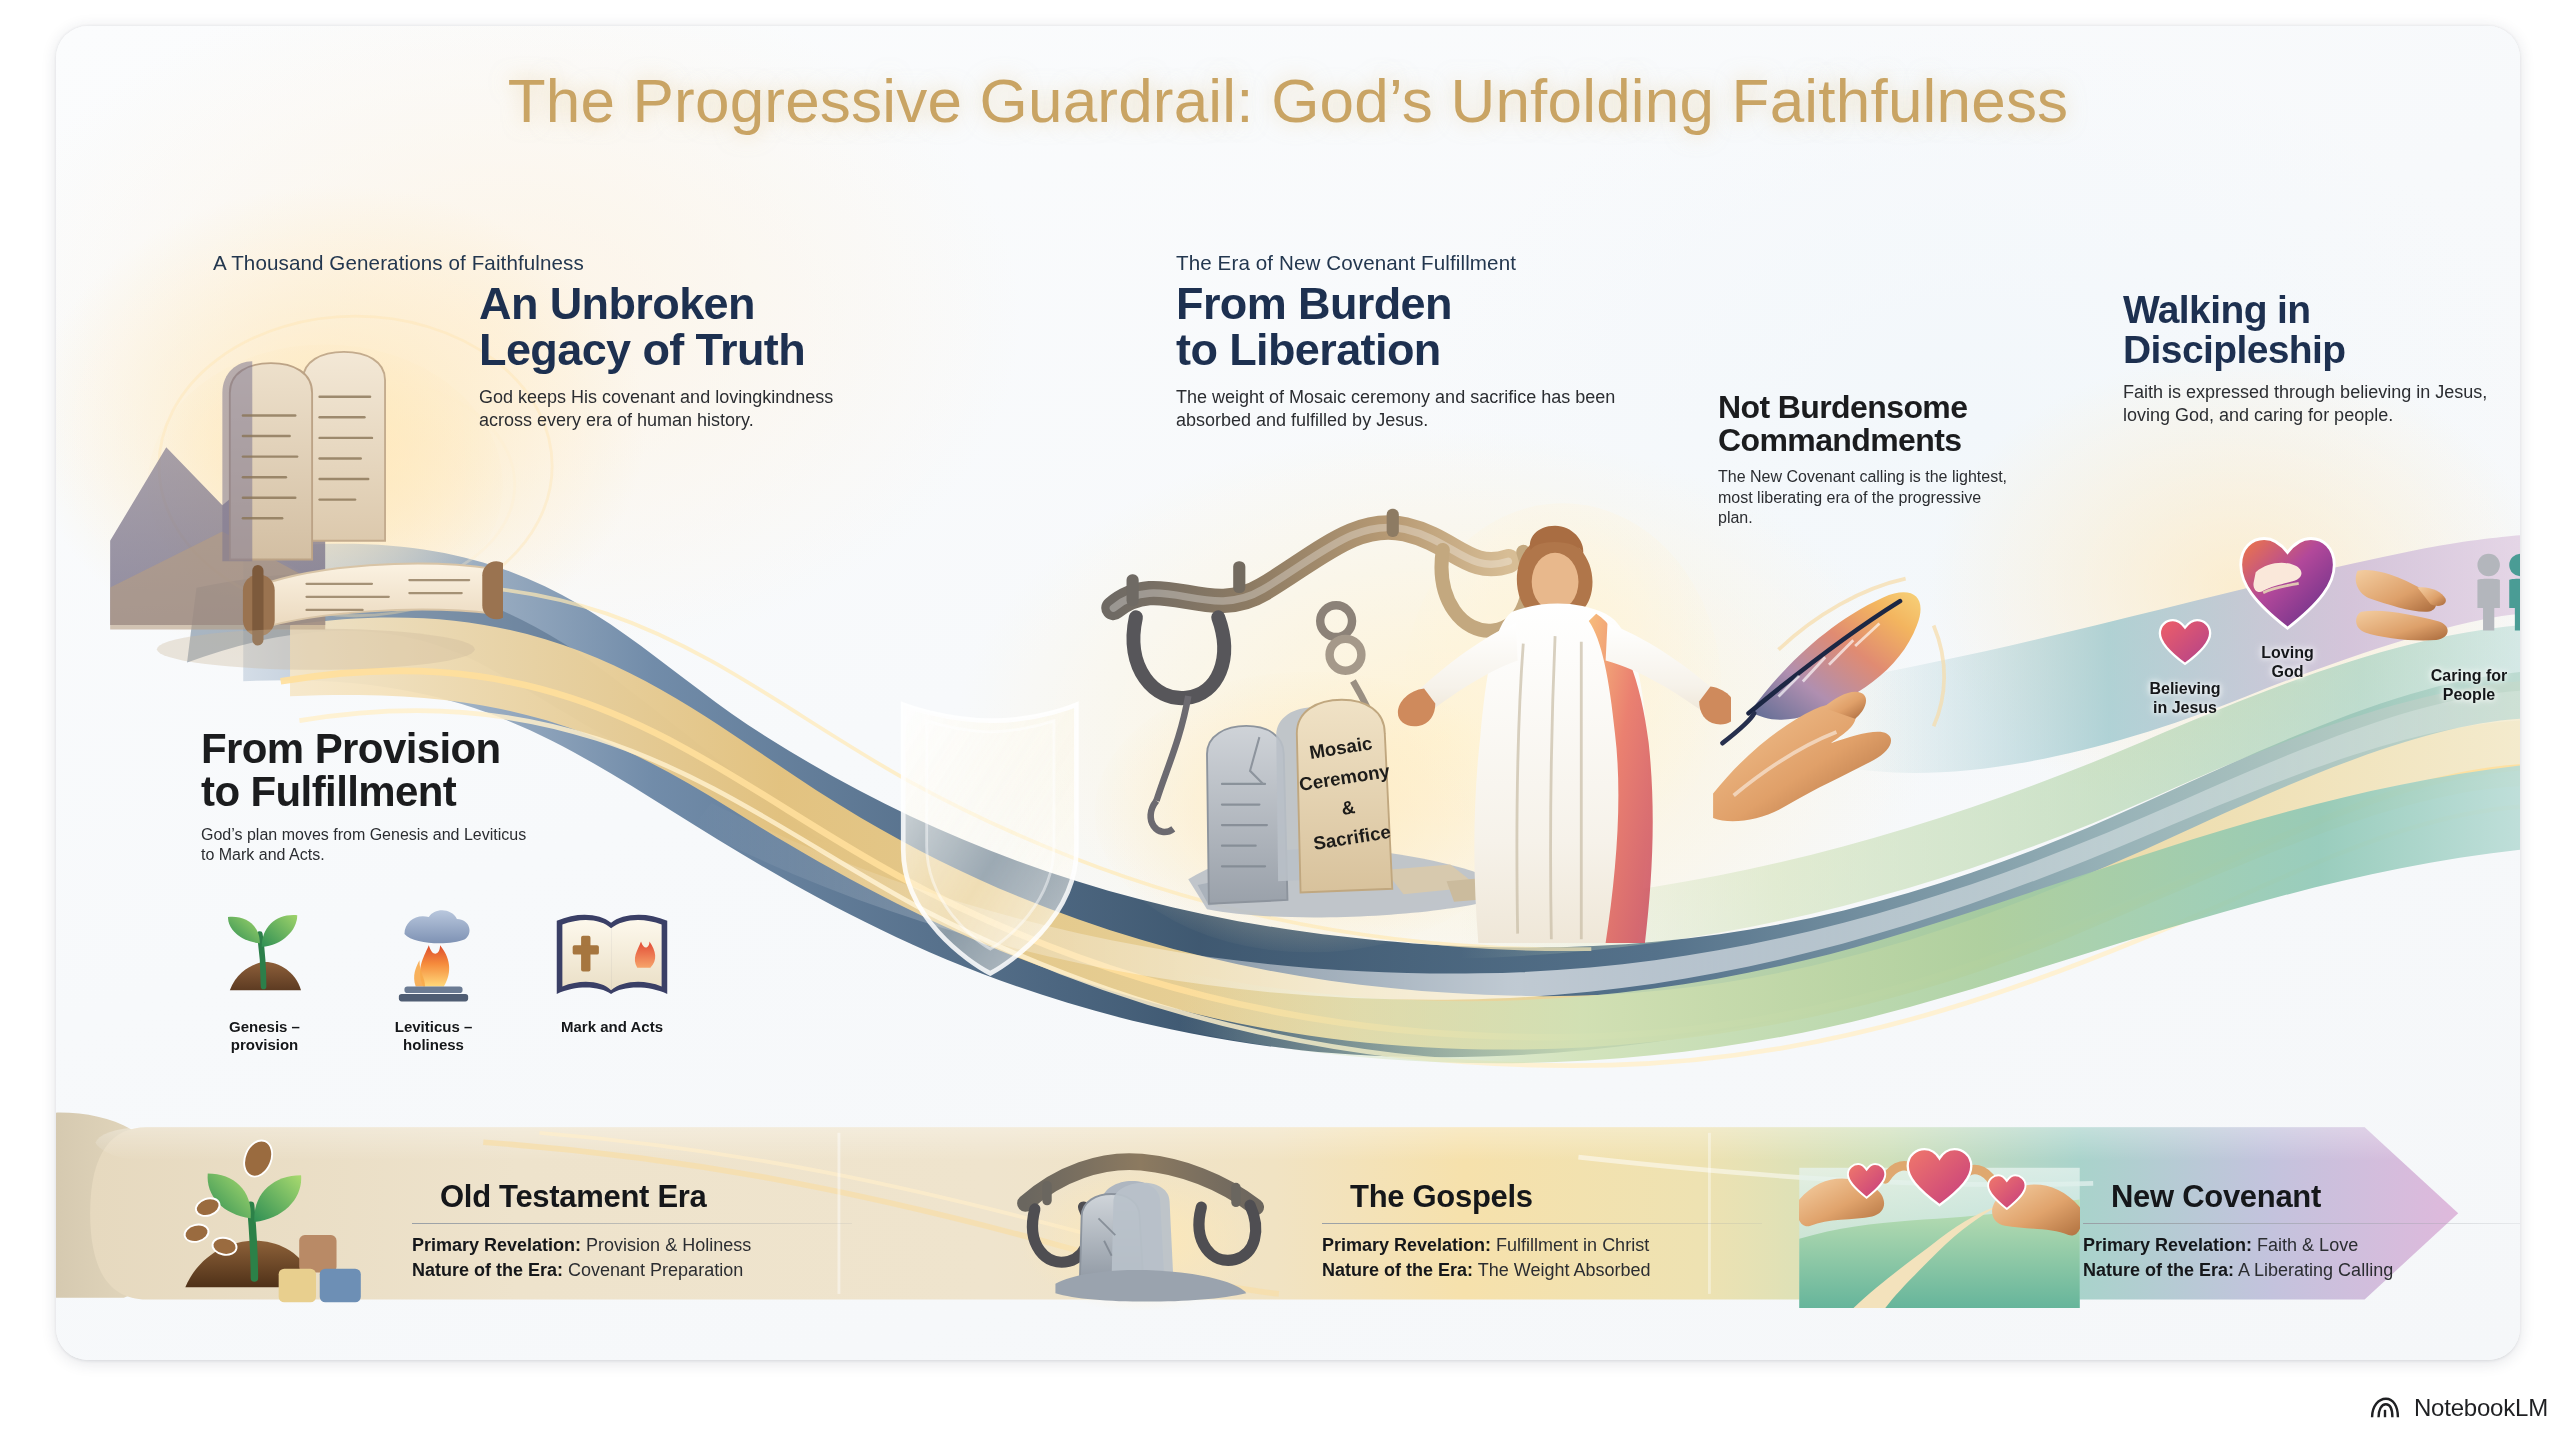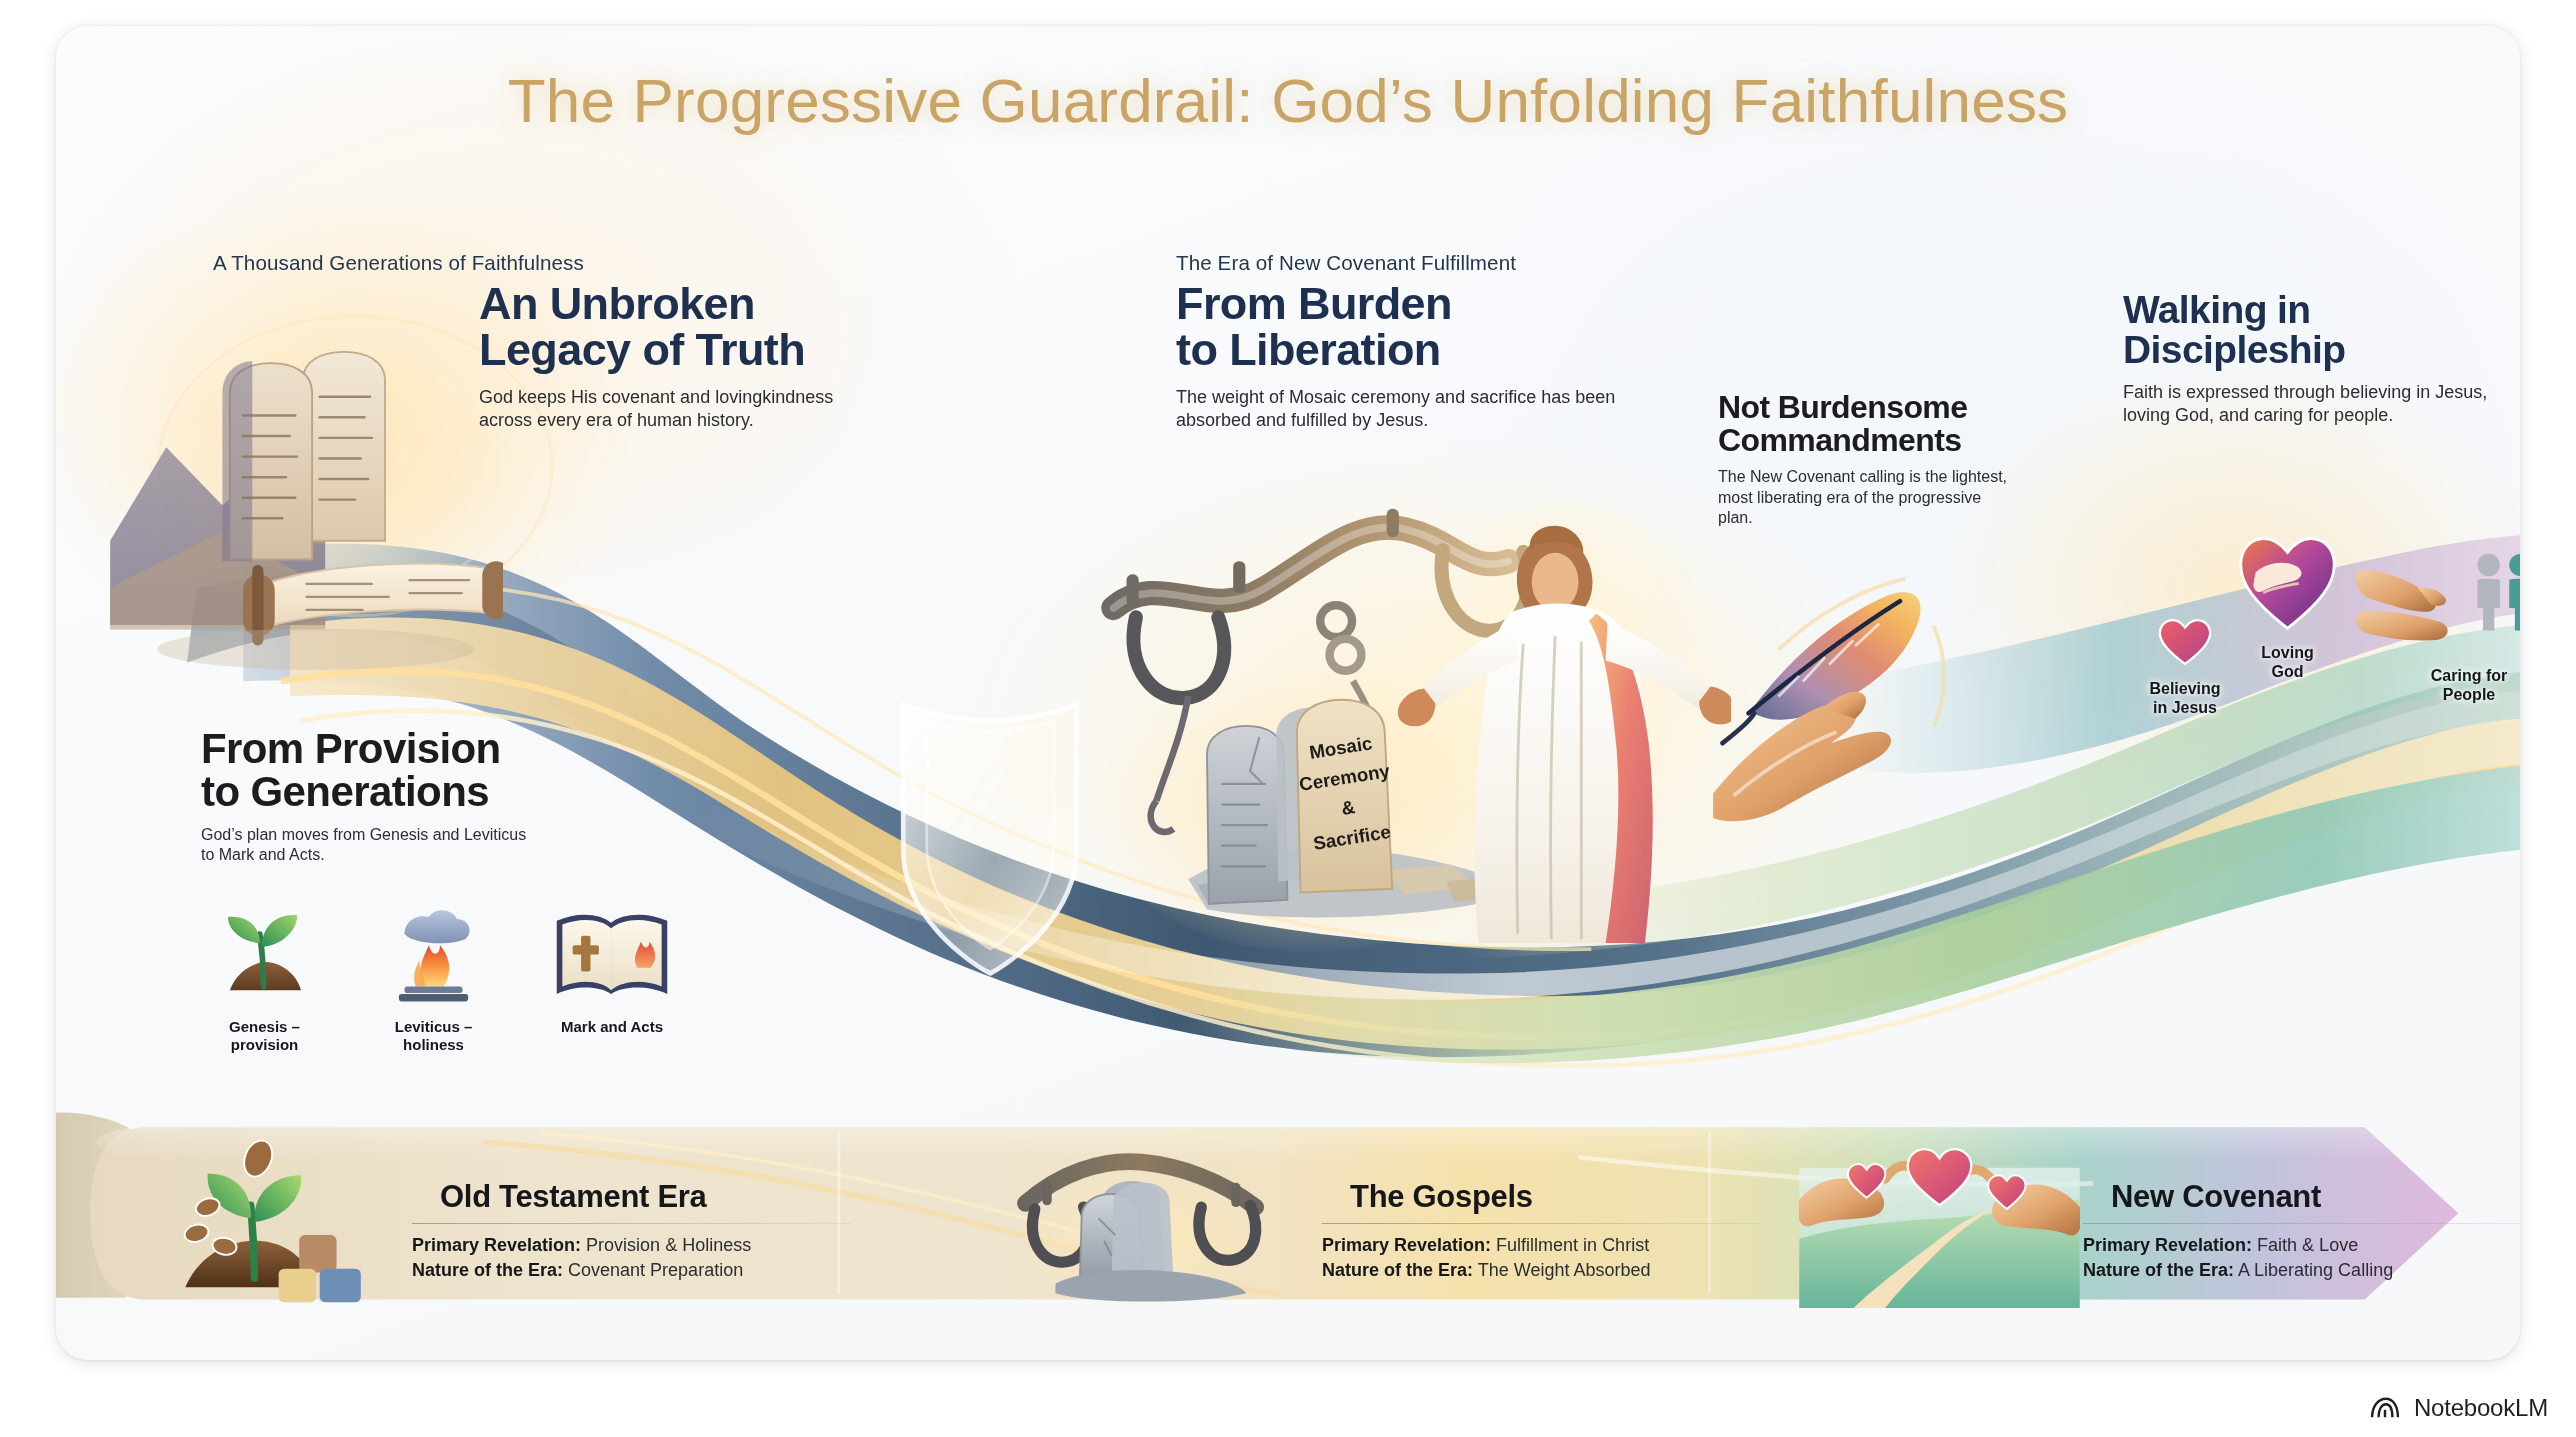--- a/index.html
+++ b/index.html
@@ -444,21 +444,21 @@
     <div class="bighead">
       <div>Walking in</div>
       <div>Discipleship</div>
     </div>
     <div class="body">Faith is expressed through believing in Jesus, loving God, and caring for people.</div>
   </div>
 
   <div id="blk-provision">
     <div class="bighead dark">
       <div>From Provision</div>
-      <div>to Generations</div>
+      <div>to Fulfillment</div>
     </div>
     <div class="body">God’s plan moves from Genesis and Leviticus to Mark and Acts.</div>
   </div>
 
   <div id="icons-ot" class="icon-row">
 
     <div class="icon-cell">
       <svg width="103" height="103" viewBox="0 0 110 110">
         <defs>
           <linearGradient id="leafA" x1="0" y1="1" x2="1" y2="0">

